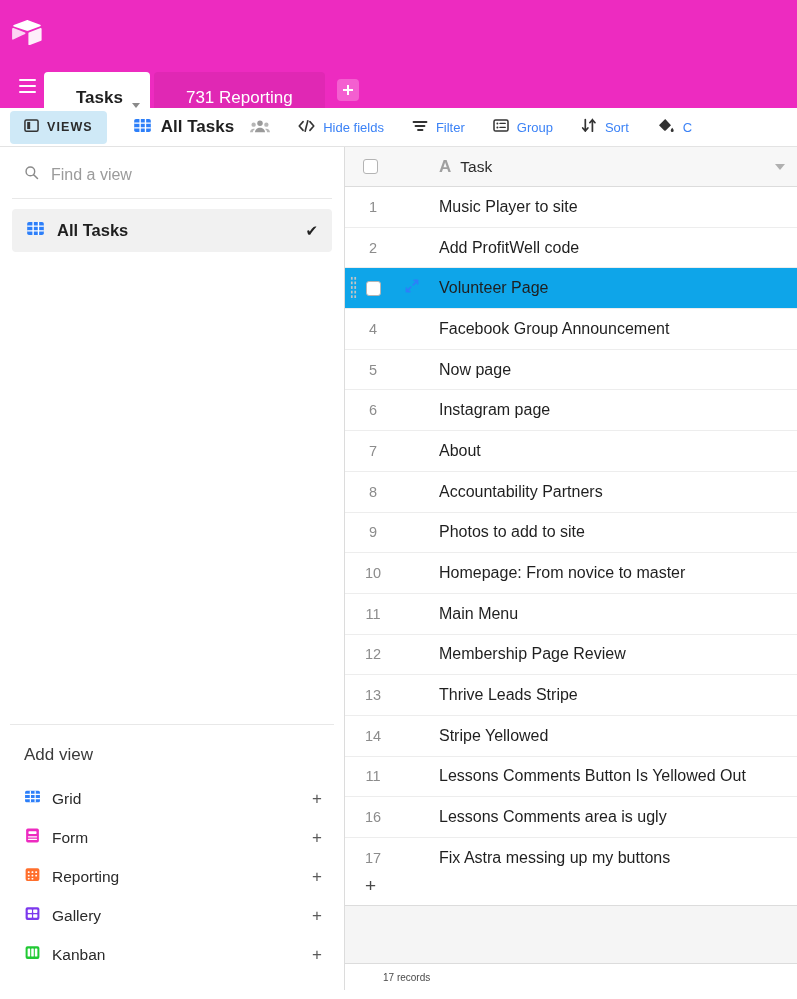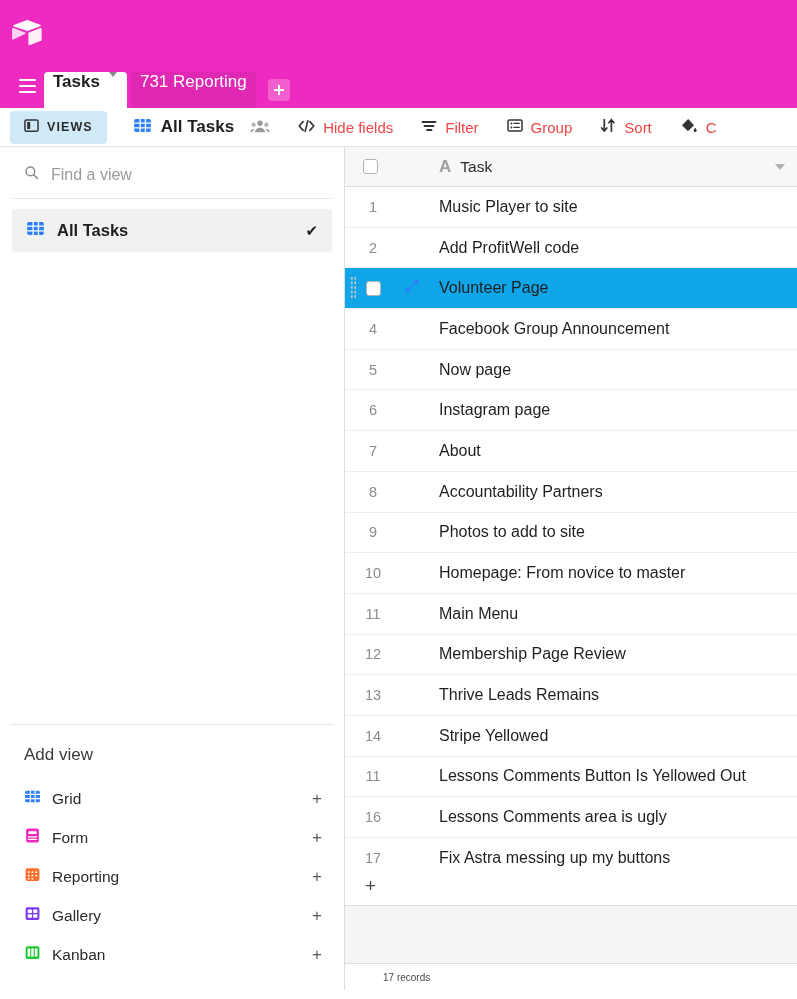--- a/index.html
+++ b/index.html
@@ -24,22 +24,22 @@
     height: 44px; background: #ed2bc0;
     display: flex; align-items: flex-end; padding-left: 10px;
     position: relative;
   }
   .hamburger {
     width: 34px; height: 44px; display: flex; flex-direction: column;
     align-items: center; justify-content: center; gap: 4px; cursor: pointer;
   }
   .hamburger i { display: block; width: 17px; height: 2px; background: #fff; border-radius: 1px; }
   .tab {
-    height: 36px; display: flex; align-items: flex-start;
-    padding: 0 9px; font-size: 17px; border-radius: 4px 4px 0 0;
+    height: 36px; display: flex; align-items: flex-end;
+    padding: 0 32px; font-size: 17px; border-radius: 4px 4px 0 0;
     cursor: pointer; white-space: nowrap;
   }
   .tab.active { background: #fff; color: #1f1f1f; font-weight: 600; padding-right: 10px; }
   .tab.inactive { background: #e028b4; color: #fff; font-weight: 400; margin-left: 4px; }
   .tab-caret {
     margin-left: 9px; width: 0; height: 0;
     border-left: 4.5px solid transparent; border-right: 4.5px solid transparent;
     border-top: 5px solid #8a8a8a;
   }
   .tab-add {
@@ -61,21 +61,21 @@
     padding: 7px 14px; cursor: pointer;
   }
   .views-label { font-size: 12.5px; letter-spacing: 1.1px; color: #2b2b2b; font-weight: 600; }
   .tbl-name {
     display: flex; align-items: center; gap: 9px;
     margin-left: 26px; cursor: pointer;
   }
   .tbl-name .txt { font-size: 17px; font-weight: 700; color: #1f1f1f; }
   .tb-item {
     display: flex; align-items: center; gap: 8px;
-    margin-left: 28px; cursor: pointer; font-size: 15px; color: #ef4444;
+    margin-left: 28px; cursor: pointer; font-size: 13px; color: #3b82f6;
   }
   .tb-item:first-of-type { margin-left: 34px; }
 
   
   .body { display: flex; height: calc(999px - 64px - 44px - 48px); }
 
   
   .sidebar {
     width: 345px; border-right: 1px solid #dcdcdc;
     display: flex; flex-direction: column; background: #fff;
@@ -456,21 +456,21 @@
         <div class="row">
           <div class="rownum">11</div>
           <div class="rowtitle">Main Menu</div>
         </div>
         <div class="row">
           <div class="rownum">12</div>
           <div class="rowtitle">Membership Page Review</div>
         </div>
         <div class="row">
           <div class="rownum">13</div>
-          <div class="rowtitle">Thrive Leads Remains</div>
+          <div class="rowtitle">Thrive Leads Stripe</div>
         </div>
         <div class="row">
           <div class="rownum">14</div>
           <div class="rowtitle">Stripe Yellowed</div>
         </div>
         <div class="row">
           <div class="rownum">11</div>
           <div class="rowtitle">Lessons Comments Button Is Yellowed Out</div>
         </div>
         <div class="row">

